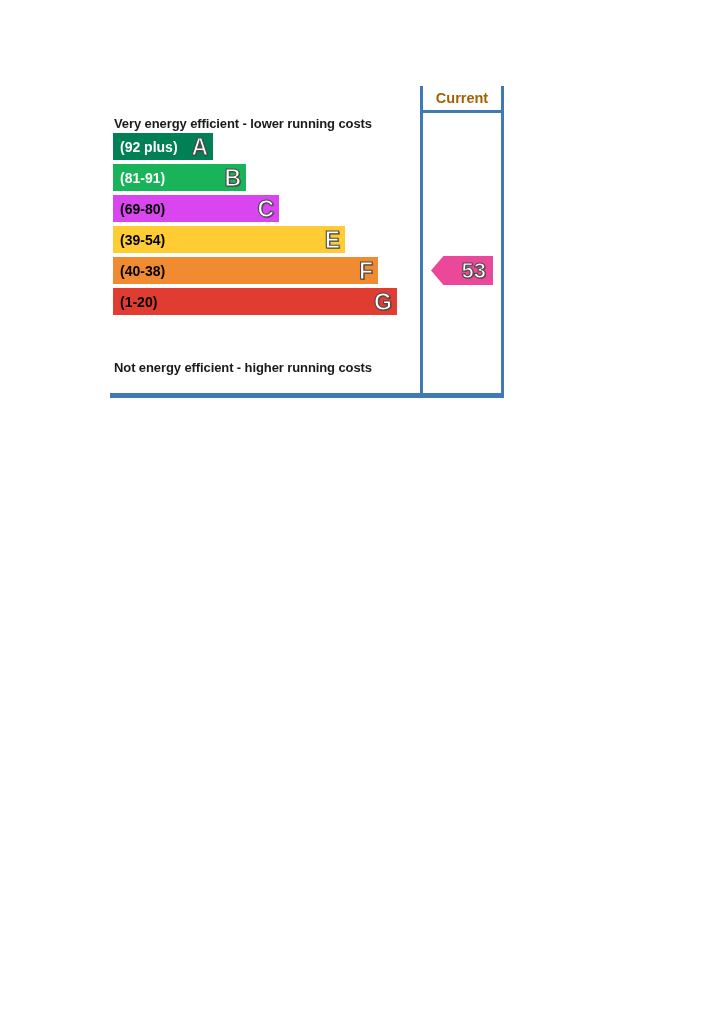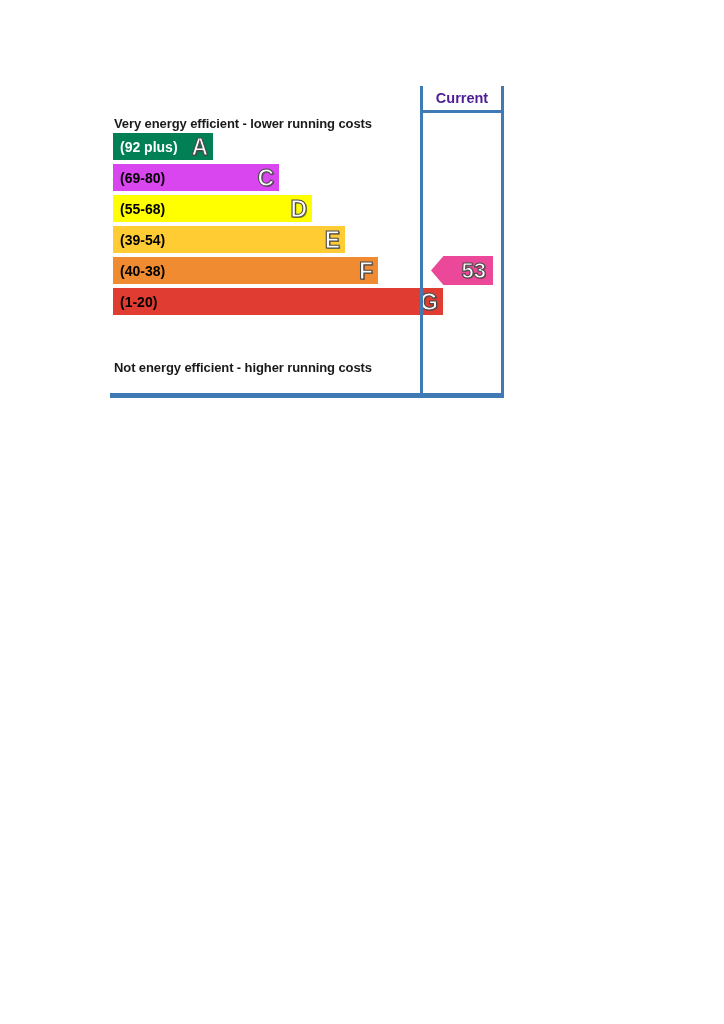--- a/index.html
+++ b/index.html
@@ -114,21 +114,21 @@
     left: 0;
     right: 0;
     top: 0;
     height: 27px;
     display: flex;
     align-items: center;
     justify-content: center;
     font-family: "Liberation Sans", sans-serif;
     font-size: 14.5px;
     font-weight: bold;
-    color: #4c1d95;
+    color: #a16207;
     border-bottom: 3px solid #3f7ab5;
     box-sizing: border-box;
   }
 
   .col-body {
     position: absolute;
     left: 0;
     right: 0;
     top: 27px;
     bottom: 0;
@@ -164,42 +164,42 @@
 
     <div class="caption caption-top">Very energy efficient - lower running costs</div>
 
     <div class="bands">
 
       <div class="band dark" style="background: rgb(0, 128, 84); width: 100px;">
         <span class="band-range">(92 plus)</span>
         <span class="band-letter">A</span>
       </div>
 
+      <div class="band dark" style="background: rgb(25, 180, 89); width: 133px;">
+        <span class="band-range">(81-91)</span>
+        <span class="band-letter">B</span>
+      </div>
 
       <div class="band" style="background: #d946ef; width: 166px;">
         <span class="band-range">(69-80)</span>
         <span class="band-letter">C</span>
       </div>
 
-      <div class="band" style="background: rgb(255, 255, 0); width: 199px;">
-        <span class="band-range">(55-68)</span>
-        <span class="band-letter">D</span>
-      </div>
 
       <div class="band" style="background: rgb(255, 204, 51); width: 232px;">
         <span class="band-range">(39-54)</span>
         <span class="band-letter">E</span>
       </div>
 
       <div class="band" style="background: rgb(240, 139, 49); width: 265px;">
         <span class="band-range">(40-38)</span>
         <span class="band-letter">F</span>
       </div>
 
-      <div class="band" style="background: rgb(224, 60, 49); width: 330px;">
+      <div class="band" style="background: rgb(224, 60, 49); width: 284px;">
         <span class="band-range">(1-20)</span>
         <span class="band-letter">G</span>
       </div>
 
     </div>
 
     <div class="caption caption-bottom">Not energy efficient - higher running costs</div>
   </div>
 
   <div class="ratings-panel">

